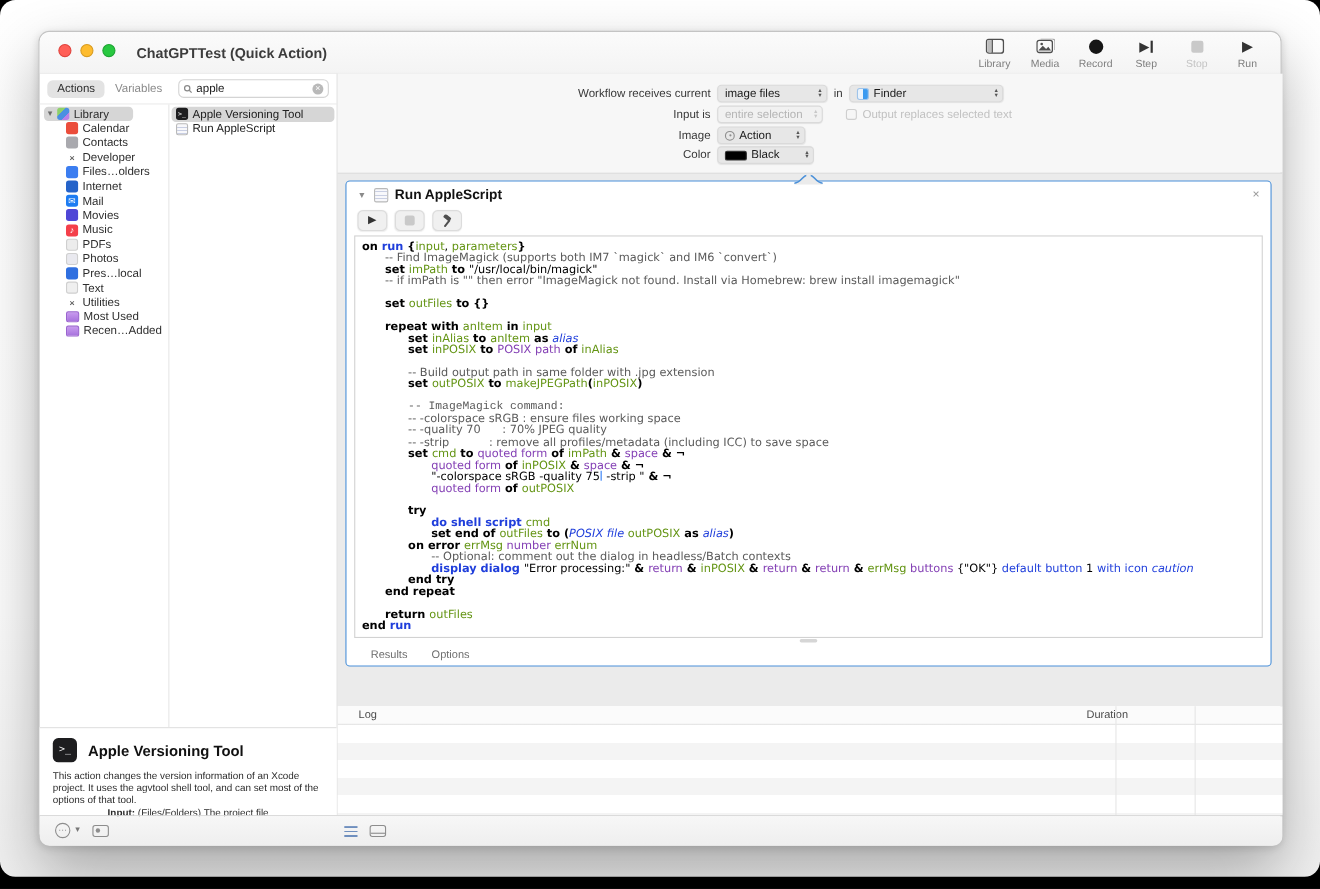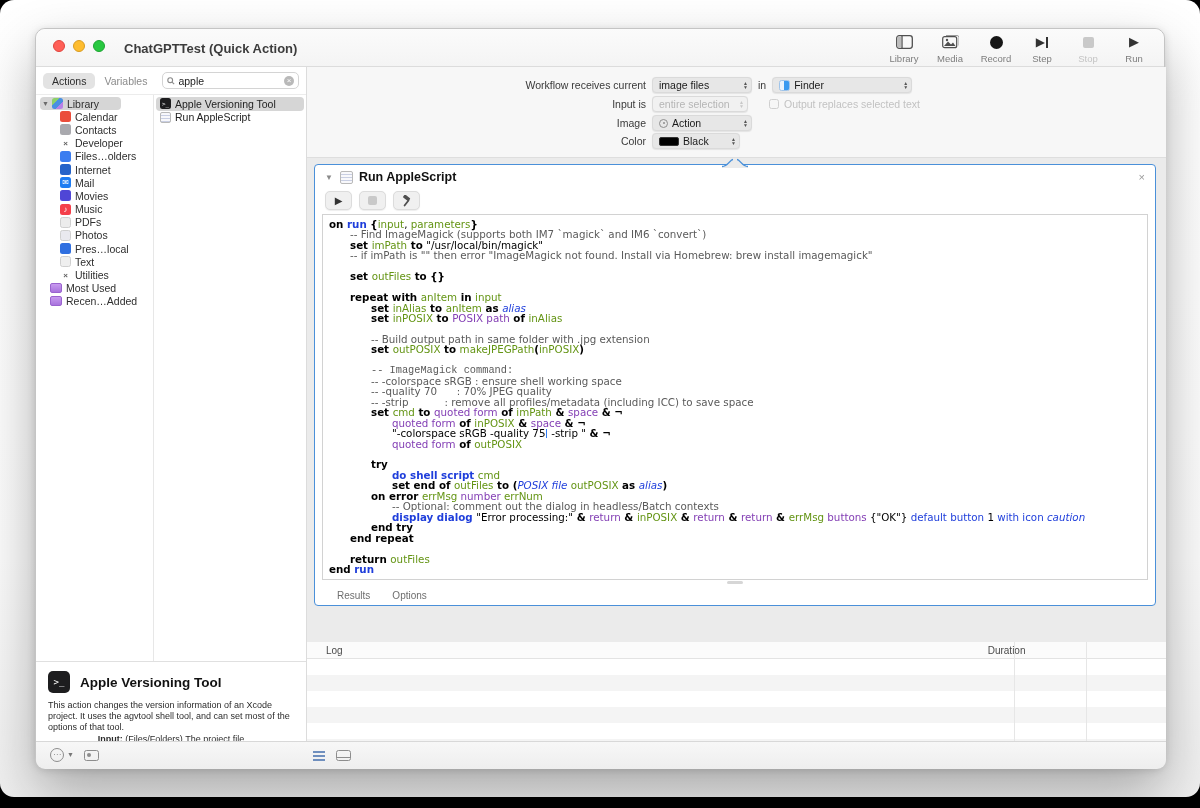--- a/index.html
+++ b/index.html
@@ -34,21 +34,21 @@
   .panel-divider { position:absolute; left:270px; top:38px; width:1px; height:674px; background:#dcdcdc; }
   .col-divider { position:absolute; left:117px; top:66px; width:1px; height:566px; background:#e7e7e7; }
 
   .lib-col { position:absolute; left:0; top:68px; width:117px; }
   .tree-row { display:flex; align-items:center; height:13.2px; font-size:10.5px; color:#2e2e2e; padding-left:24px; }
   .tree-row .ic { width:11px; height:11px; border-radius:2.5px; margin-right:4px; flex:none; color:#fff; font-size:8px; line-height:11px; text-align:center; }
   .tree-root { padding-left:4px; }
   .tree-root .pill { display:flex; align-items:center; background:#d6d6d6; border-radius:4px; padding:0 22px 0 2px; height:13px; }
   .chev { font-size:7px; color:#6b6b6b; margin-right:3px; }
   .lib-ic { width:11px; height:11px; border-radius:2.5px; margin-right:4px; background:linear-gradient(135deg,#8ed06a 0 34%,#4a90e2 34% 67%,#b981e8 67% 100%); }
-  .tree-folder { padding-left:14px; }
+  .tree-folder { padding-left:24px; }
   .folder-ic { width:12px; height:10px; border-radius:2px; background:linear-gradient(#c89aef,#a873dd); margin-right:4px; border:0.5px solid #9a63cf; }
   .glyph-ic { color:#5f5f5f !important; font-weight:bold; }
 
   .act-col { position:absolute; left:118px; top:68px; width:152px; }
   .act-row { display:flex; align-items:center; height:13.5px; font-size:10.5px; color:#222; padding:0 4px; border-radius:4px; margin:0 2px; }
   .act-row.sel { background:#d6d6d6; }
   .term-ic { width:11px; height:11px; border-radius:2.5px; background:#1d1d1f; color:#fff; font-size:6px; line-height:11px; text-align:center; margin-right:4px; font-family:"DejaVu Sans Mono",monospace; flex:none; }
   .script-ic { width:11px; height:11px; border-radius:2px; border:0.5px solid #b9b9b9; background:repeating-linear-gradient(#f8f8fb 0 2px,#c9cfe3 2px 3px); margin-right:4px; flex:none; }
 
   
@@ -308,21 +308,21 @@
         <div class="popup dis" style="width:96px;">
             <span>entire selection</span>
             <span class="pop-arrows">▲<br>▼</span>
           </div>
         <div style="width:21px;"></div>
         <div class="checkbox"></div>
         <div class="chk-label">Output replaces selected text</div>
       </div>
       <div class="cfg-row" style="left:144px; top:48px;">
         <div class="cfg-label">Image</div>
-        <div class="popup" style="width:100px;justify-content:space-between;">
+        <div class="popup" style="width:80px;justify-content:space-between;">
             <span class="action-glyph"></span>
             <span>Action</span>
             <span class="pop-arrows">▲<br>▼</span>
           </div>
       </div>
       <div class="cfg-row" style="left:144px; top:66px;">
         <div class="cfg-label">Color</div>
         <div class="popup" style="width:88px;">
             <span class="swatch"></span>
             <span>Black</span>
@@ -367,21 +367,21 @@
           <div class="cl" style="padding-left: 21px;"><span class="k">set </span><span class="v">outFiles</span><span class="k"> to </span><span class="k">{}</span></div>
           <div class="cl" style="padding-left: 0px;">&nbsp;</div>
           <div class="cl" style="padding-left: 21px;"><span class="k">repeat with </span><span class="v">anItem</span><span class="k"> in </span><span class="v">input</span></div>
           <div class="cl" style="padding-left: 42px;"><span class="k">set </span><span class="v">inAlias</span><span class="k"> to </span><span class="v">anItem</span><span class="k"> as </span><span class="bi">alias</span></div>
           <div class="cl" style="padding-left: 42px;"><span class="k">set </span><span class="v">inPOSIX</span><span class="k"> to </span><span class="p">POSIX path</span><span class="k"> of </span><span class="v">inAlias</span></div>
           <div class="cl" style="padding-left: 0px;">&nbsp;</div>
           <div class="cl" style="padding-left: 42px;"><span class="c">-- Build output path in same folder with .jpg extension</span></div>
           <div class="cl" style="padding-left: 42px;"><span class="k">set </span><span class="v">outPOSIX</span><span class="k"> to </span><span class="v">makeJPEGPath</span><span class="k">(</span><span class="v">inPOSIX</span><span class="k">)</span></div>
           <div class="cl" style="padding-left: 0px;">&nbsp;</div>
           <div class="cl" style="padding-left: 42px; font-family: Liberation Mono, monospace;"><span class="c">-- ImageMagick command:</span></div>
-          <div class="cl" style="padding-left: 42px;"><span class="c">-- -colorspace sRGB : ensure shell working space</span></div>
+          <div class="cl" style="padding-left: 42px;"><span class="c">-- -colorspace sRGB : ensure files working space</span></div>
           <div class="cl" style="padding-left: 42px;"><span class="c">-- -quality 70      : 70% JPEG quality</span></div>
           <div class="cl" style="padding-left: 42px;"><span class="c">-- -strip           : remove all profiles/metadata (including ICC) to save space</span></div>
           <div class="cl" style="padding-left: 42px;"><span class="k">set </span><span class="v">cmd</span><span class="k"> to </span><span class="p">quoted form</span><span class="k"> of </span><span class="v">imPath</span><span class="k"> &amp; </span><span class="p">space</span><span class="k"> &amp; ¬</span></div>
           <div class="cl" style="padding-left: 63px;"><span class="p">quoted form</span><span class="k"> of </span><span class="v">inPOSIX</span><span class="k"> &amp; </span><span class="p">space</span><span class="k"> &amp; ¬</span></div>
           <div class="cl" style="padding-left: 63px;"><span class="t">"-colorspace sRGB -quality 75</span><span class="cur"></span><span class="t"> -strip "</span><span class="k"> &amp; ¬</span></div>
           <div class="cl" style="padding-left: 63px;"><span class="p">quoted form</span><span class="k"> of </span><span class="v">outPOSIX</span></div>
           <div class="cl" style="padding-left: 0px;">&nbsp;</div>
           <div class="cl" style="padding-left: 42px;"><span class="k">try</span></div>
           <div class="cl" style="padding-left: 63px;"><span class="b">do shell script </span><span class="v">cmd</span></div>
           <div class="cl" style="padding-left: 63px;"><span class="k">set end of </span><span class="v">outFiles</span><span class="k"> to (</span><span class="bi">POSIX file </span><span class="v">outPOSIX</span><span class="k"> as </span><span class="bi">alias</span><span class="k">)</span></div>

